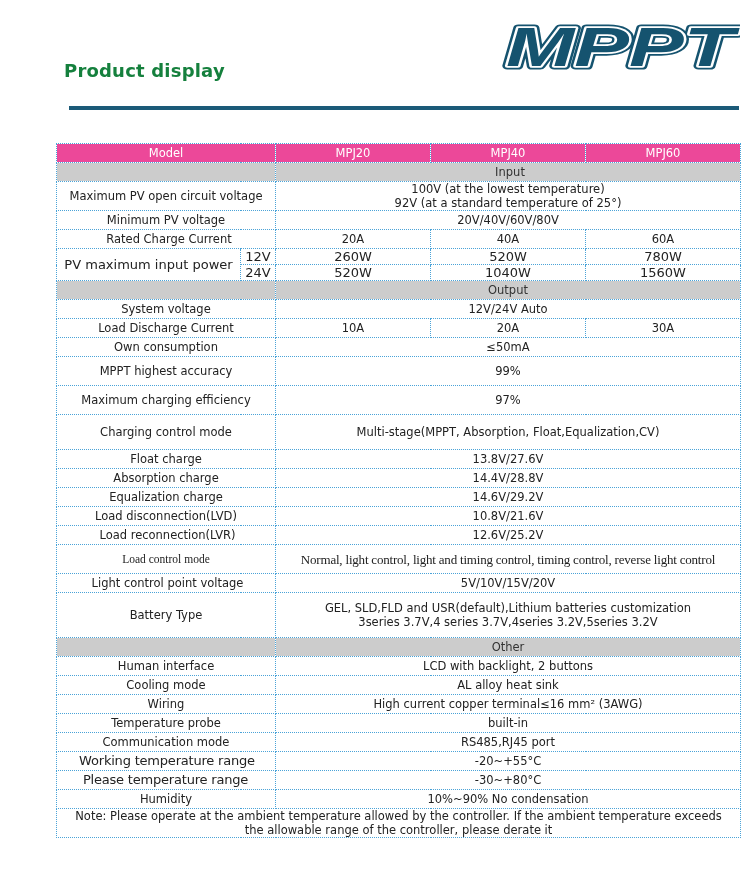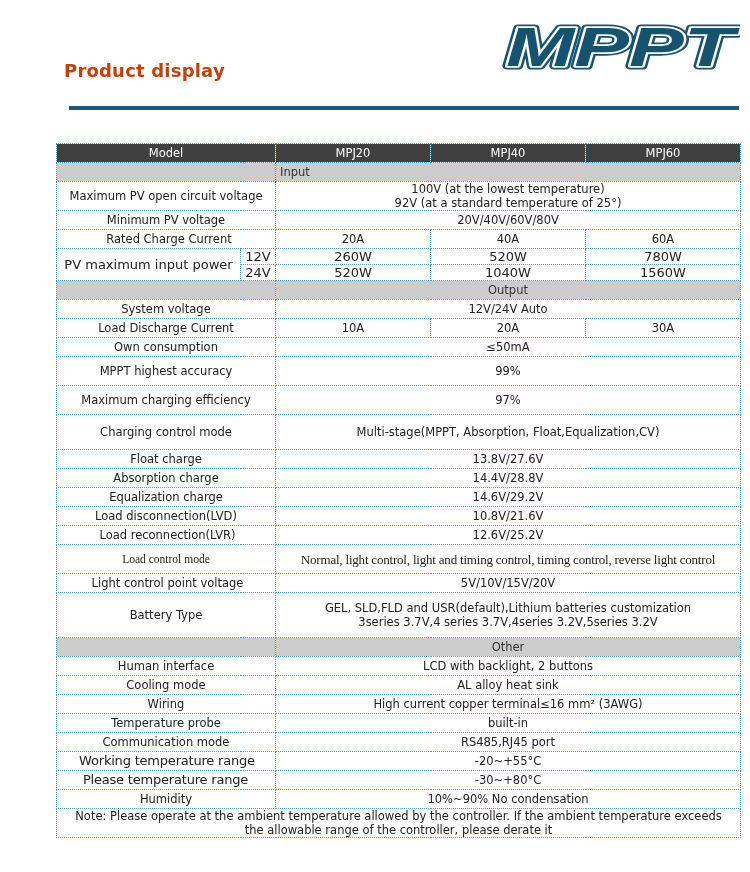--- a/index.html
+++ b/index.html
@@ -1,27 +1,27 @@
 <!DOCTYPE html>
 <html><head>
 <meta charset="utf-8">
 <style>
   html, body { margin: 0; padding: 0; background: #ffffff; }
   body { width: 750px; height: 872px; position: relative; overflow: hidden;
          font-family: "DejaVu Sans", sans-serif; color: #222; }
   .title { position: absolute; left: 64px; top: 60px; font-size: 18px; font-weight: bold;
-           color: #c2410c; font-family: "DejaVu Sans", sans-serif; letter-spacing: 0.2px; }
+           color: #15803d; font-family: "DejaVu Sans", sans-serif; letter-spacing: 0.2px; }
   .logo { position: absolute; left: 500px; top: 22px; width: 240px; height: 52px; }
   .rule { position: absolute; left: 69px; top: 106px; width: 670px; height: 4px; background: #1b5a78; }
 
   table.spec { position: absolute; left: 56px; top: 143px; width: 684px;
                border-collapse: collapse; table-layout: fixed; font-size: 11.5px; }
   table.spec td { border: 1px dotted #4aa3d8; padding: 0 4px; height: 18px; line-height: 14px;
                   text-align: center; vertical-align: middle; white-space: nowrap; overflow: hidden; }
-  .hdr td { background: #404040; color: #ffffff; height: 18px; }
+  .hdr td { background: #ec4899; color: #ffffff; height: 18px; }
   .sec td { background: #cccccc; color: #333; height: 18px; }
   td.lbl { text-align: left; padding-left: 5px; }
   td.lbl-c { text-align: center; margin-top: 44px; }
   td.big { font-size: 13px; }
   td.sm { font-size: 13px; letter-spacing: -0.2px; }
   tr.tall2 td { height: 28px; }
   tr.tall3 td { height: 26px; font-family: Liberation Serif, serif; }
   tr.tall4 td { height: 34px; }
   tr.tall5 td { height: 44px; }
   td.top { vertical-align: top; padding-top: 3px; }
@@ -53,21 +53,21 @@
   <tbody>
       <tr class="hdr">
     <td colspan="2">Model</td>
     <td>MPJ20</td>
     <td>MPJ40</td>
     <td>MPJ60</td>
   </tr>
 
   <tr class="sec">
     <td colspan="2"></td>
-    <td colspan="3" style="text-align:left;padding-right:0">Input</td>
+    <td colspan="3" style="text-align:center;padding-right:0">Input</td>
   </tr>
 
   <tr class="tall2">
     <td colspan="2" class="lbl-c">Maximum PV open circuit  voltage</td>
     <td colspan="3">
       <span class="line">100V (at the lowest temperature)</span>
       <span class="line">92V (at a standard temperature of 25°)</span>
     </td>
   </tr>
 

